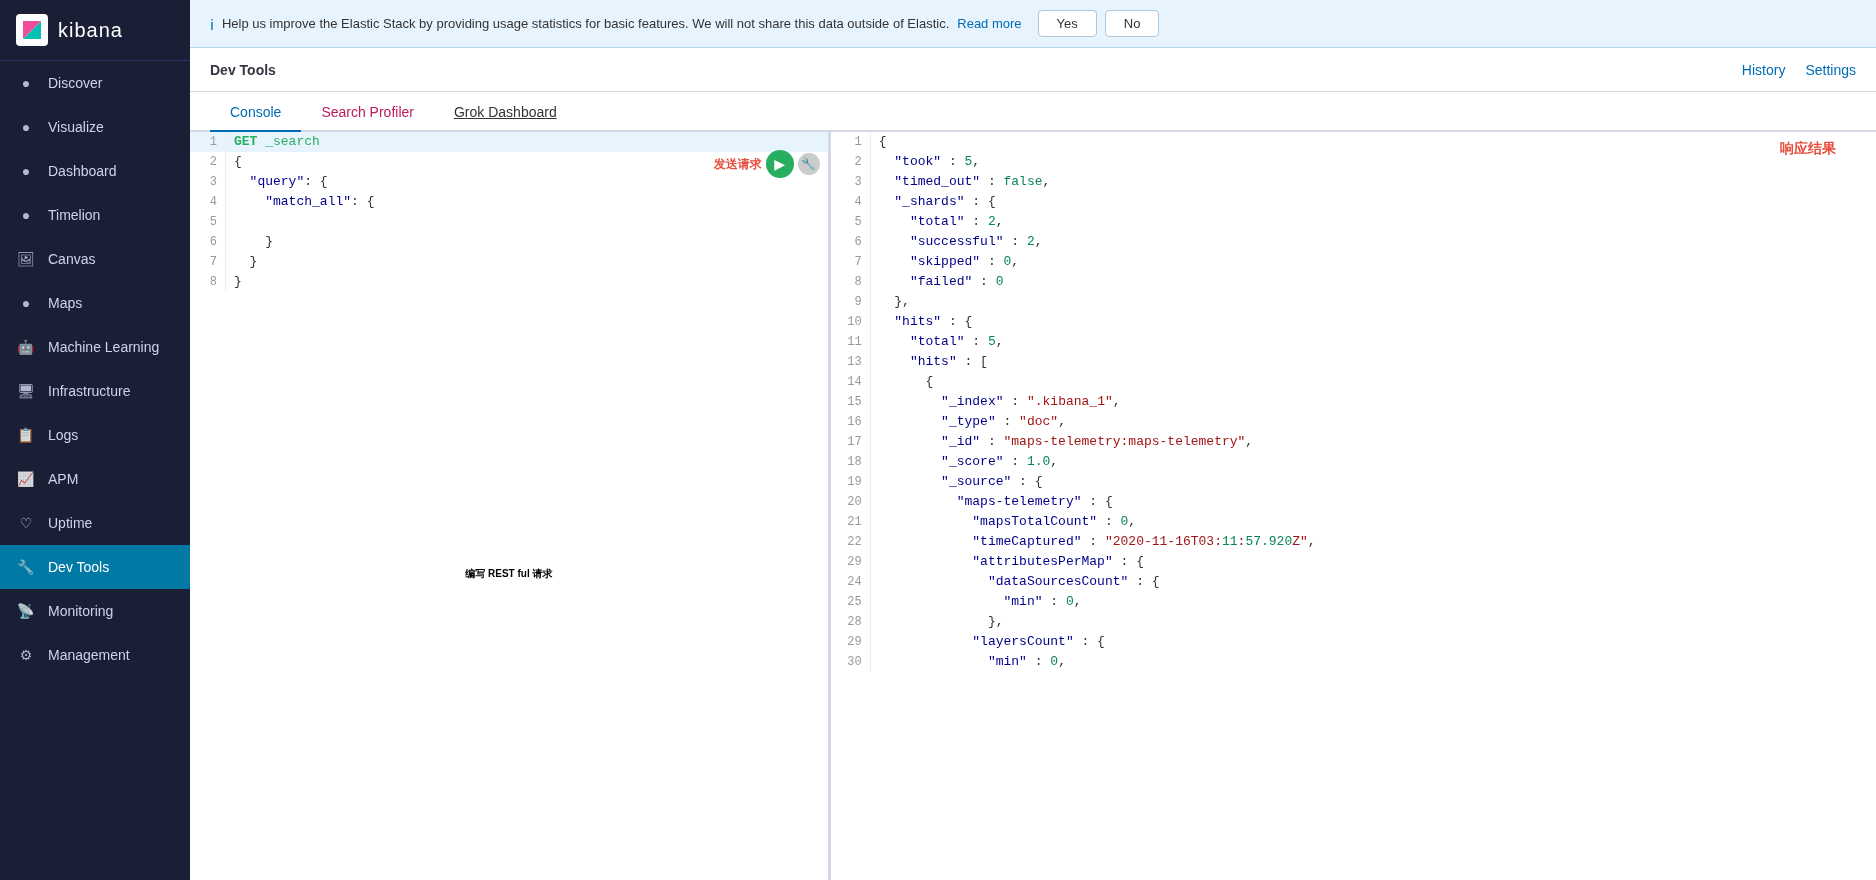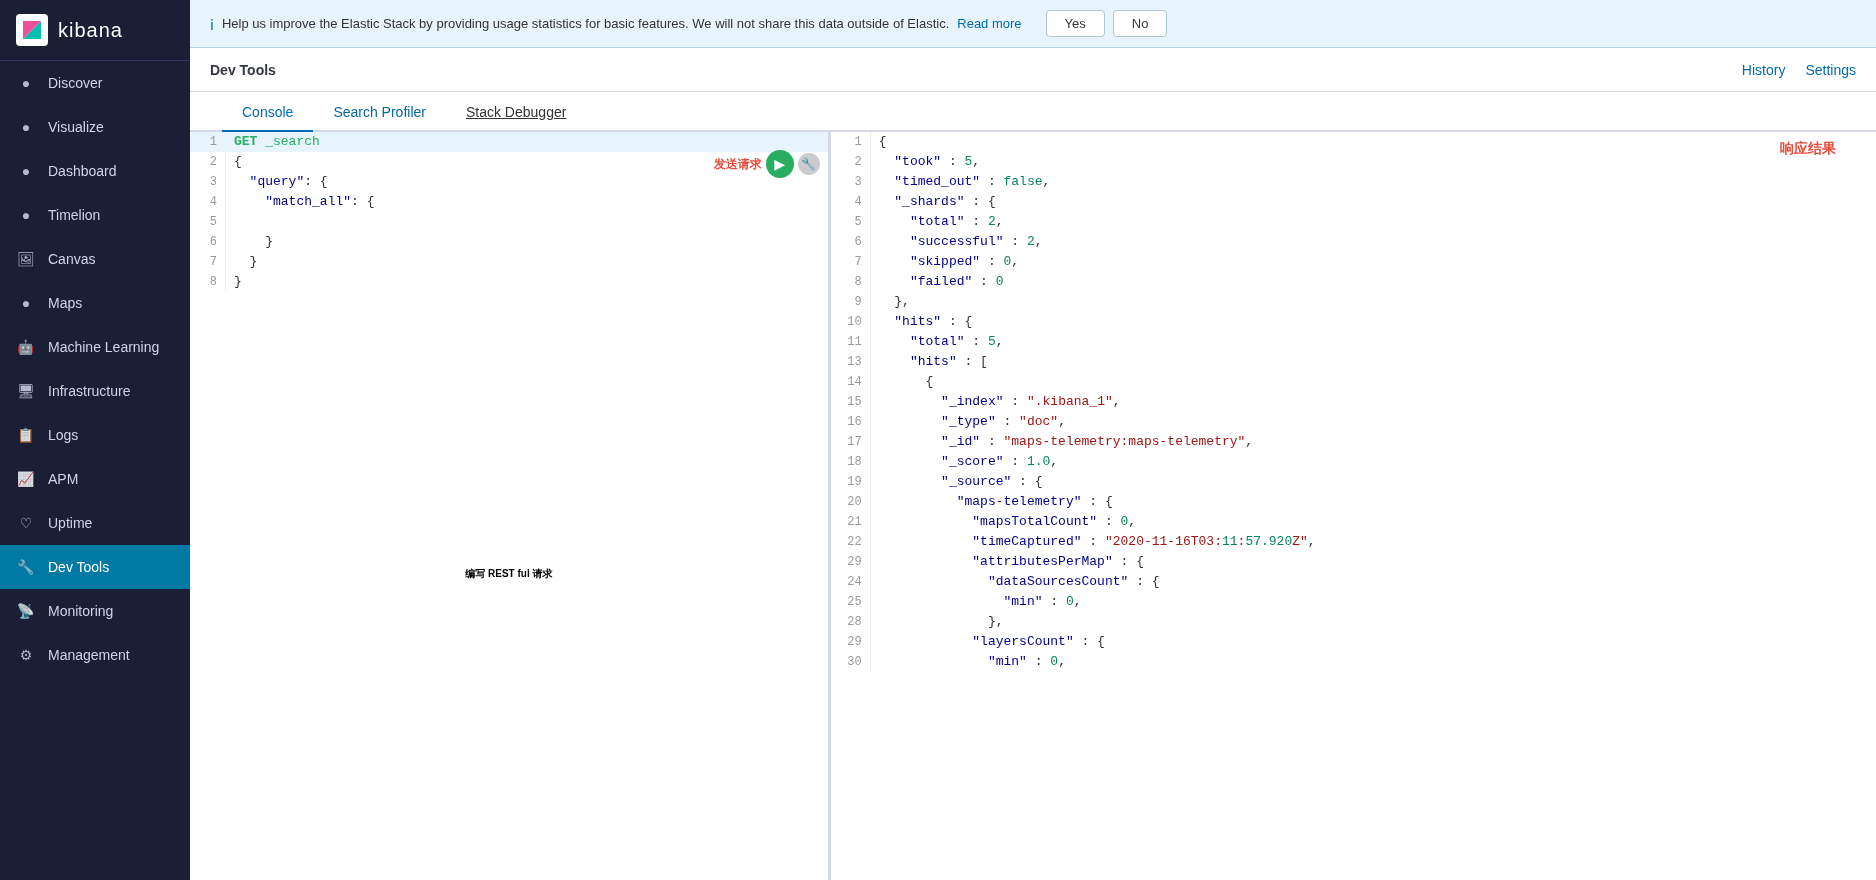--- a/index.html
+++ b/index.html
@@ -74,21 +74,21 @@
       border-bottom: 1px solid #b3d4e8;
       padding: 10px 20px;
       display: flex;
       align-items: center;
       gap: 8px;
       font-size: 13px;
       color: #333;
     }
     .banner-icon { color: #006bb4; font-size: 15px; }
     .banner-link { color: #006bb4; text-decoration: none; }
-    .banner-buttons { display: flex; gap: 8px; margin-left: 16px; }
+    .banner-buttons { display: flex; gap: 8px; margin-left: 8px; }
     .banner-btn {
       padding: 5px 18px;
       border: 1px solid #adc7d8;
       background: #fff;
       border-radius: 4px;
       cursor: pointer;
       font-size: 13px;
       color: #333;
     }
 
@@ -117,27 +117,27 @@
     .devtools-action {
       cursor: pointer;
       padding: 12px 0;
     }
 
     
     .tabs-bar {
       background: #fff;
       border-bottom: 2px solid #d3dae6;
       display: flex;
-      padding: 0 32px;
+      padding: 0 20px;
       gap: 0;
     }
     .tab {
       padding: 12px 20px 10px;
       font-size: 14px;
-      color: #0369a1;
+      color: #be185d;
       cursor: pointer;
       border-bottom: 2px solid transparent;
       margin-bottom: -2px;
     }
     .tab.active {
       color: #006bb4;
       border-bottom: 2px solid #006bb4;
       font-weight: 500;
     }
     .tab.underline {
@@ -372,21 +372,21 @@
     <span class="devtools-title">Dev Tools</span>
     <div class="devtools-actions">
       <span class="devtools-action">History</span>
       <span class="devtools-action">Settings</span>
     </div>
   </div>
 
   <div class="tabs-bar">
     <div class="tab active">Console</div>
     <div class="tab">Search Profiler</div>
-    <div class="tab underline">Stack Debugger</div>
+    <div class="tab underline">Grok Dashboard</div>
   </div>
 
   <div class="editor-area">
 
     <div class="left-panel">
       <div class="editor-content" id="query-editor">
       <div class="code-line highlighted">
             <span class="line-num">1</span>
             <span class="code-text"><span style="color: rgb(39, 174, 96); font-weight: bold;">GET </span><span style="color: rgb(39, 174, 96);">_search</span></span>
           </div>

